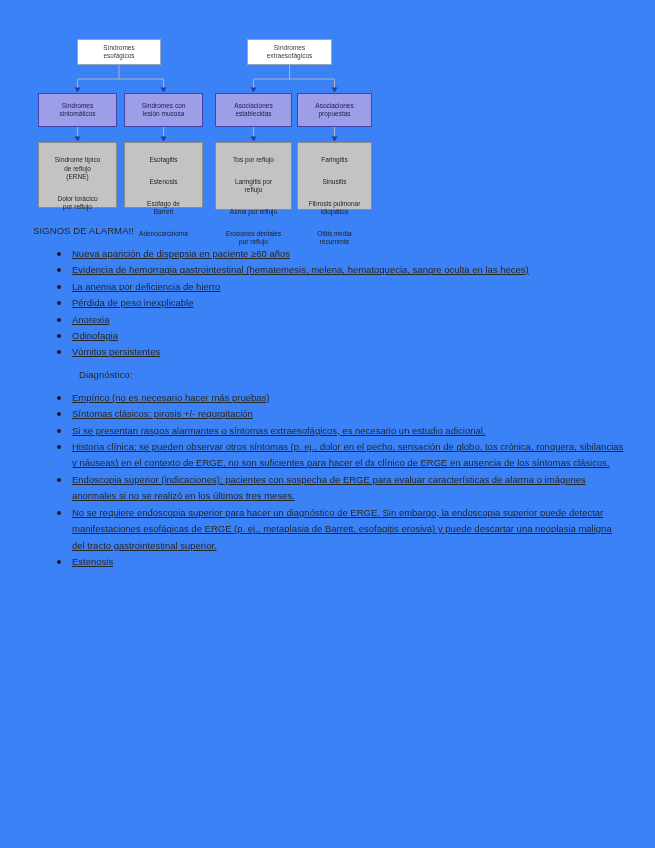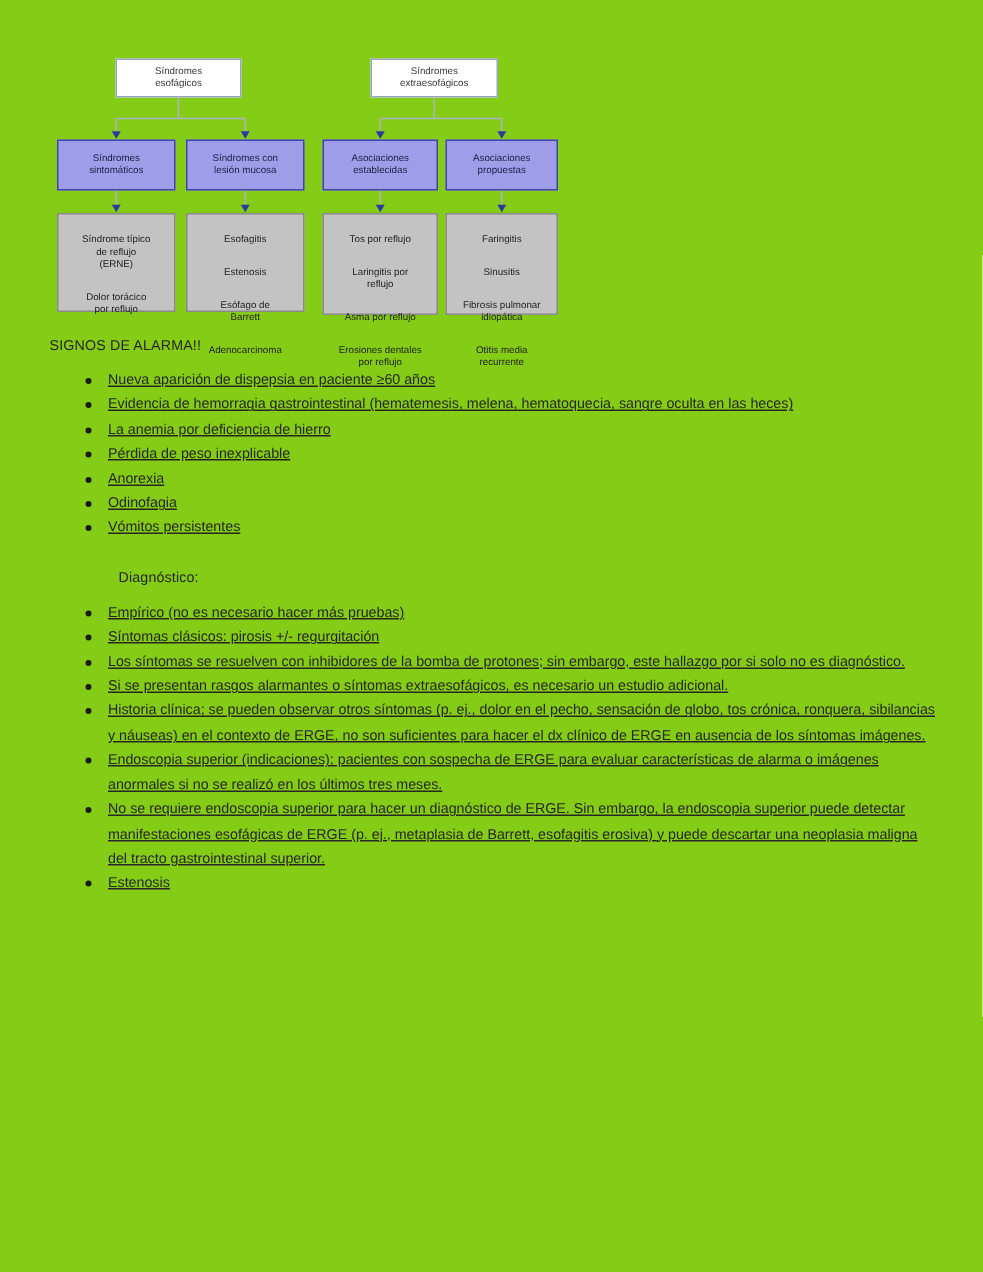--- a/index.html
+++ b/index.html
@@ -1,19 +1,19 @@
 <!DOCTYPE html>
 <html lang="es"><head>
 <meta charset="utf-8">
 <style>
   html,body { margin:0; padding:0; background:#ffffff; }
   .page {
     position:relative;
     width:655px; height:848px;
-    background:#84cc16;
+    background:#3b82f6;
     font-family:"Liberation Sans", sans-serif;
     color:#262626;
     overflow:hidden;
   }
 
   
   .flowchart { position:absolute; left:0; top:0; width:400px; height:215px; }
   .fc-lines { position:absolute; left:0; top:0; }
   .fc-box {
     position:absolute; box-sizing:border-box;
@@ -26,21 +26,21 @@
   .fc-leaf  {
     background:#c3c3c3; border:1px solid #8a8a8a; color:#1f1f1f;
     display:block; padding-top:5px;
   }
   .leaf-item { white-space:pre-line; margin:0 2px 5px; text-align:center; }
 
   
   .content { position:absolute; left:33px; top:222px; width:592px; font-size:9.5px; }
   .heading { margin:0; font-size:9.5px; font-weight:400; letter-spacing:0.1px; }
   #alarm-heading { margin-top:3px; }
-  #dx-heading { margin-top:19px;padding-left:46px; }
+  #dx-heading { margin-top:8px;padding-left:46px; }
   #dxc-heading { margin-top:37px; }
   ul.bullets { list-style:none; margin:10px 0 0 0; padding:0; }
   ul.bullets li {
     position:relative; padding-left:39px;
     line-height:16.4px; margin:0;text-decoration:underline;
   }
   ul.bullets li::before {
     content:""; position:absolute; left:24px; top:6px;
     width:4px; height:4px; border-radius:50%; background:#1b1b1b;
   }
@@ -130,22 +130,21 @@
       <li>Odinofagia</li>
       <li>Vómitos persistentes</li>
     </ul>
 
     <p class="heading" id="dx-heading">Diagnóstico:</p>
 
 
     <ul class="bullets">
       <li>Empírico (no es necesario hacer más pruebas)</li>
       <li>Síntomas clásicos: pirosis +/- regurgitación</li>
-      <li>Los síntomas se resuelven con inhibidores de la bomba de protones; sin embargo, este hallazgo por si solo no es diagnóstico.</li>
       <li>Si se presentan rasgos alarmantes o síntomas extraesofágicos, es necesario un estudio adicional.</li>
-      <li>Historia clínica; se pueden observar otros síntomas (p. ej., dolor en el pecho, sensación de globo, tos crónica, ronquera, sibilancias y náuseas) en el contexto de ERGE, no son suficientes para hacer el dx clínico de ERGE en ausencia de los síntomas imágenes.</li>
+      <li>Historia clínica; se pueden observar otros síntomas (p. ej., dolor en el pecho, sensación de globo, tos crónica, ronquera, sibilancias y náuseas) en el contexto de ERGE, no son suficientes para hacer el dx clínico de ERGE en ausencia de los síntomas clásicos.</li>
       <li>Endoscopia superior (indicaciones); pacientes con sospecha de ERGE para evaluar características de alarma o imágenes anormales si no se realizó en los últimos tres meses.</li>
       <li>No se requiere endoscopia superior para hacer un diagnóstico de ERGE. Sin embargo, la endoscopia superior puede detectar manifestaciones esofágicas de ERGE (p. ej., metaplasia de Barrett, esofagitis erosiva) y puede descartar una neoplasia maligna del tracto gastrointestinal superior.</li>
       <li>Estenosis</li>
     </ul>
 
   </div>
 </div>
 
 </body></html>

